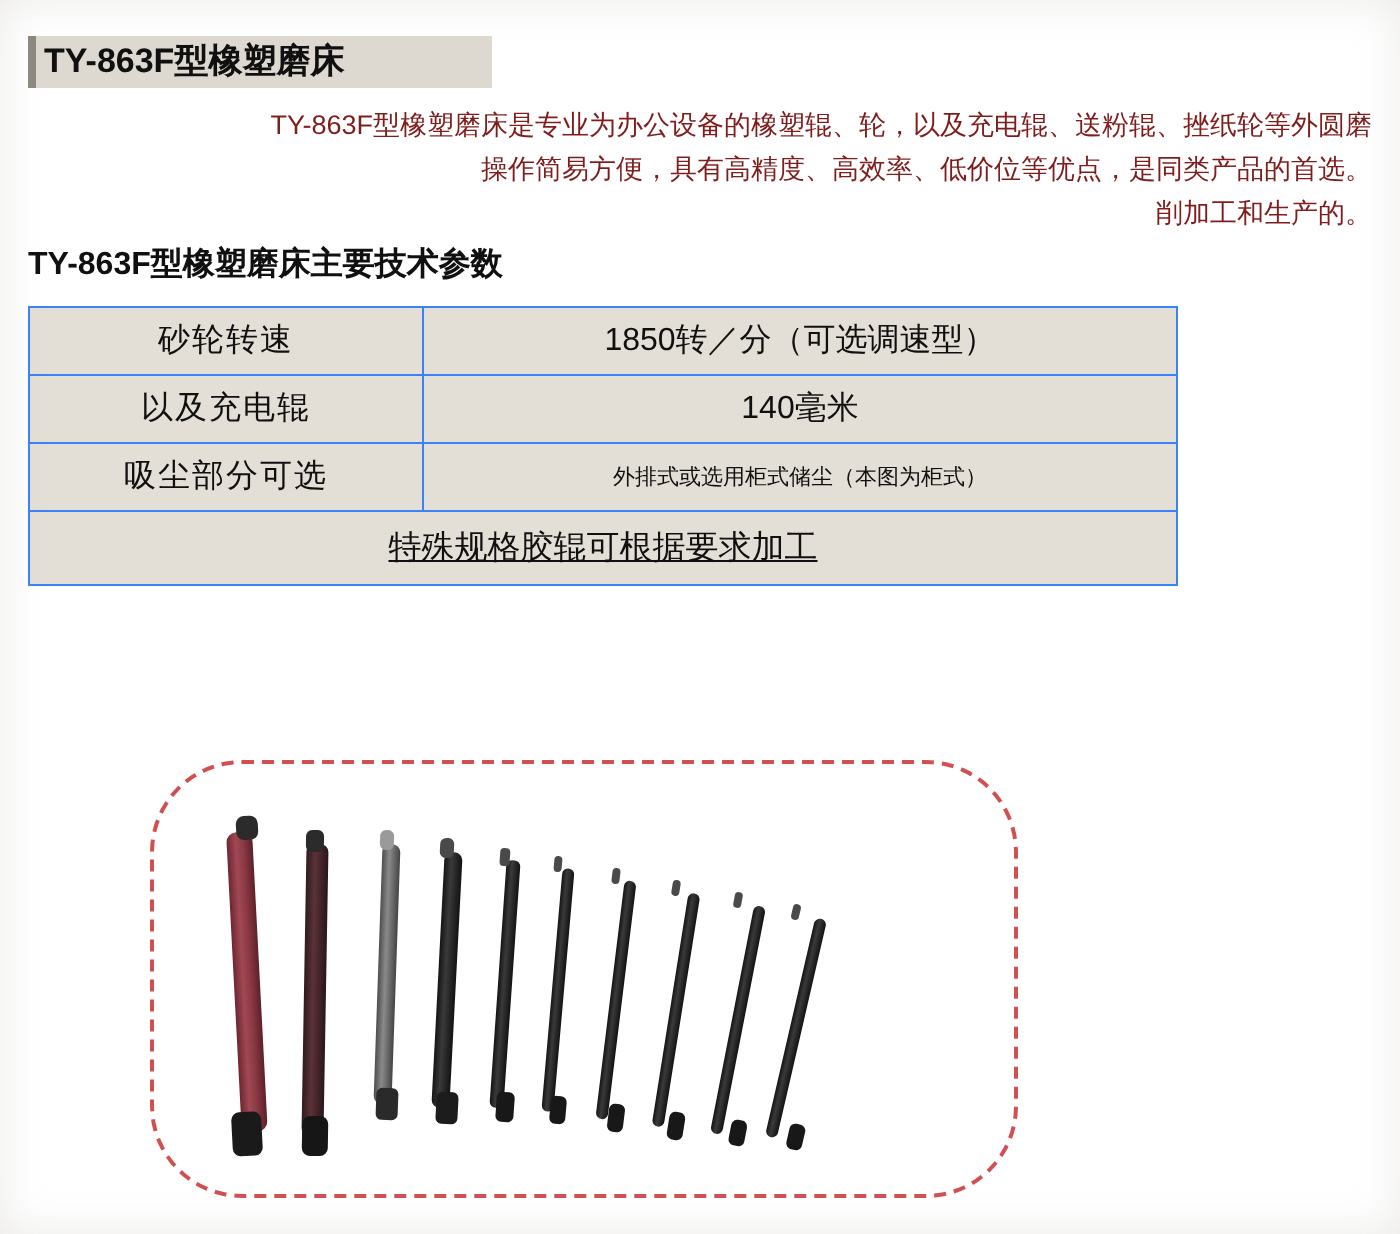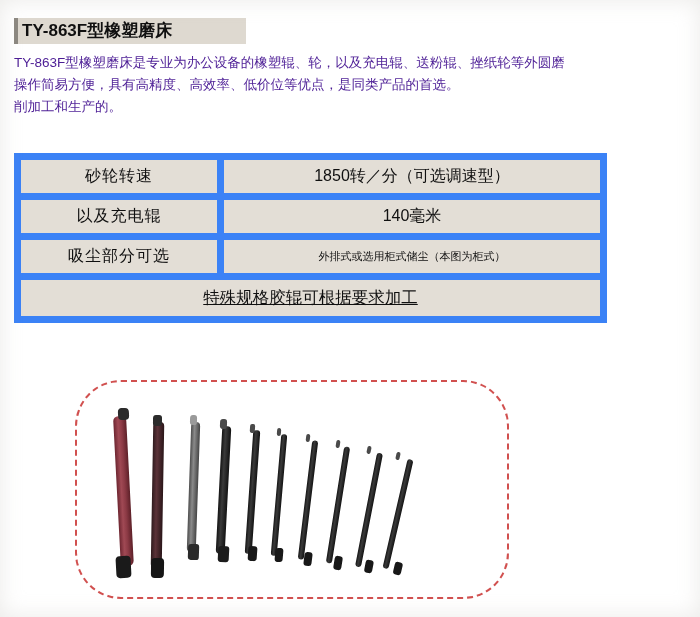--- a/index.html
+++ b/index.html
@@ -44,21 +44,22 @@
   }
 
   
   .intro {
     position: absolute;
     left: 14px;
     top: 52px;
     width: 672px;
     font-size: 13.5px;
     line-height: 21px;
-    color: #4c1d95;
+    color: #7f1d1d;
+    text-align: right;
   }
   .intro p {
     margin: 0 0 1px 0;
   }
 
   
   .section-heading {
     position: absolute;
     left: 14px;
     top: 122px;
@@ -70,21 +71,21 @@
   
   .spec-table {
     position: absolute;
     left: 14px;
     top: 153px;
     width: 572px;
     border-collapse: collapse;
     table-layout: fixed;
   }
   .spec-table td {
-    border: 7px solid #3b82f6;
+    border: 1px solid #3b82f6;
     background: #e3ded6;
     height: 33px;
     font-size: 16px;
     text-align: center;
     vertical-align: middle;
     color: #101010;
     padding: 0;
   }
   .spec-table td.label {
     width: 196px;
@@ -144,20 +145,21 @@
 
   <div class="title-bar"></div>
   <div class="title-text">TY-863F型橡塑磨床</div>
 
   <div class="intro">
     <p>TY-863F型橡塑磨床是专业为办公设备的橡塑辊、轮，以及充电辊、送粉辊、挫纸轮等外圆磨</p>
     <p>操作简易方便，具有高精度、高效率、低价位等优点，是同类产品的首选。</p>
     <p>削加工和生产的。</p>
   </div>
 
+  <div class="section-heading">TY-863F型橡塑磨床主要技术参数</div>
 
   <table class="spec-table">
     <tbody>
       <tr>
         <td class="label">砂轮转速</td>
         <td class="value">1850转／分（可选调速型）</td>
       </tr>
       <tr>
         <td class="label">以及充电辊</td>
         <td class="value">140毫米</td>

